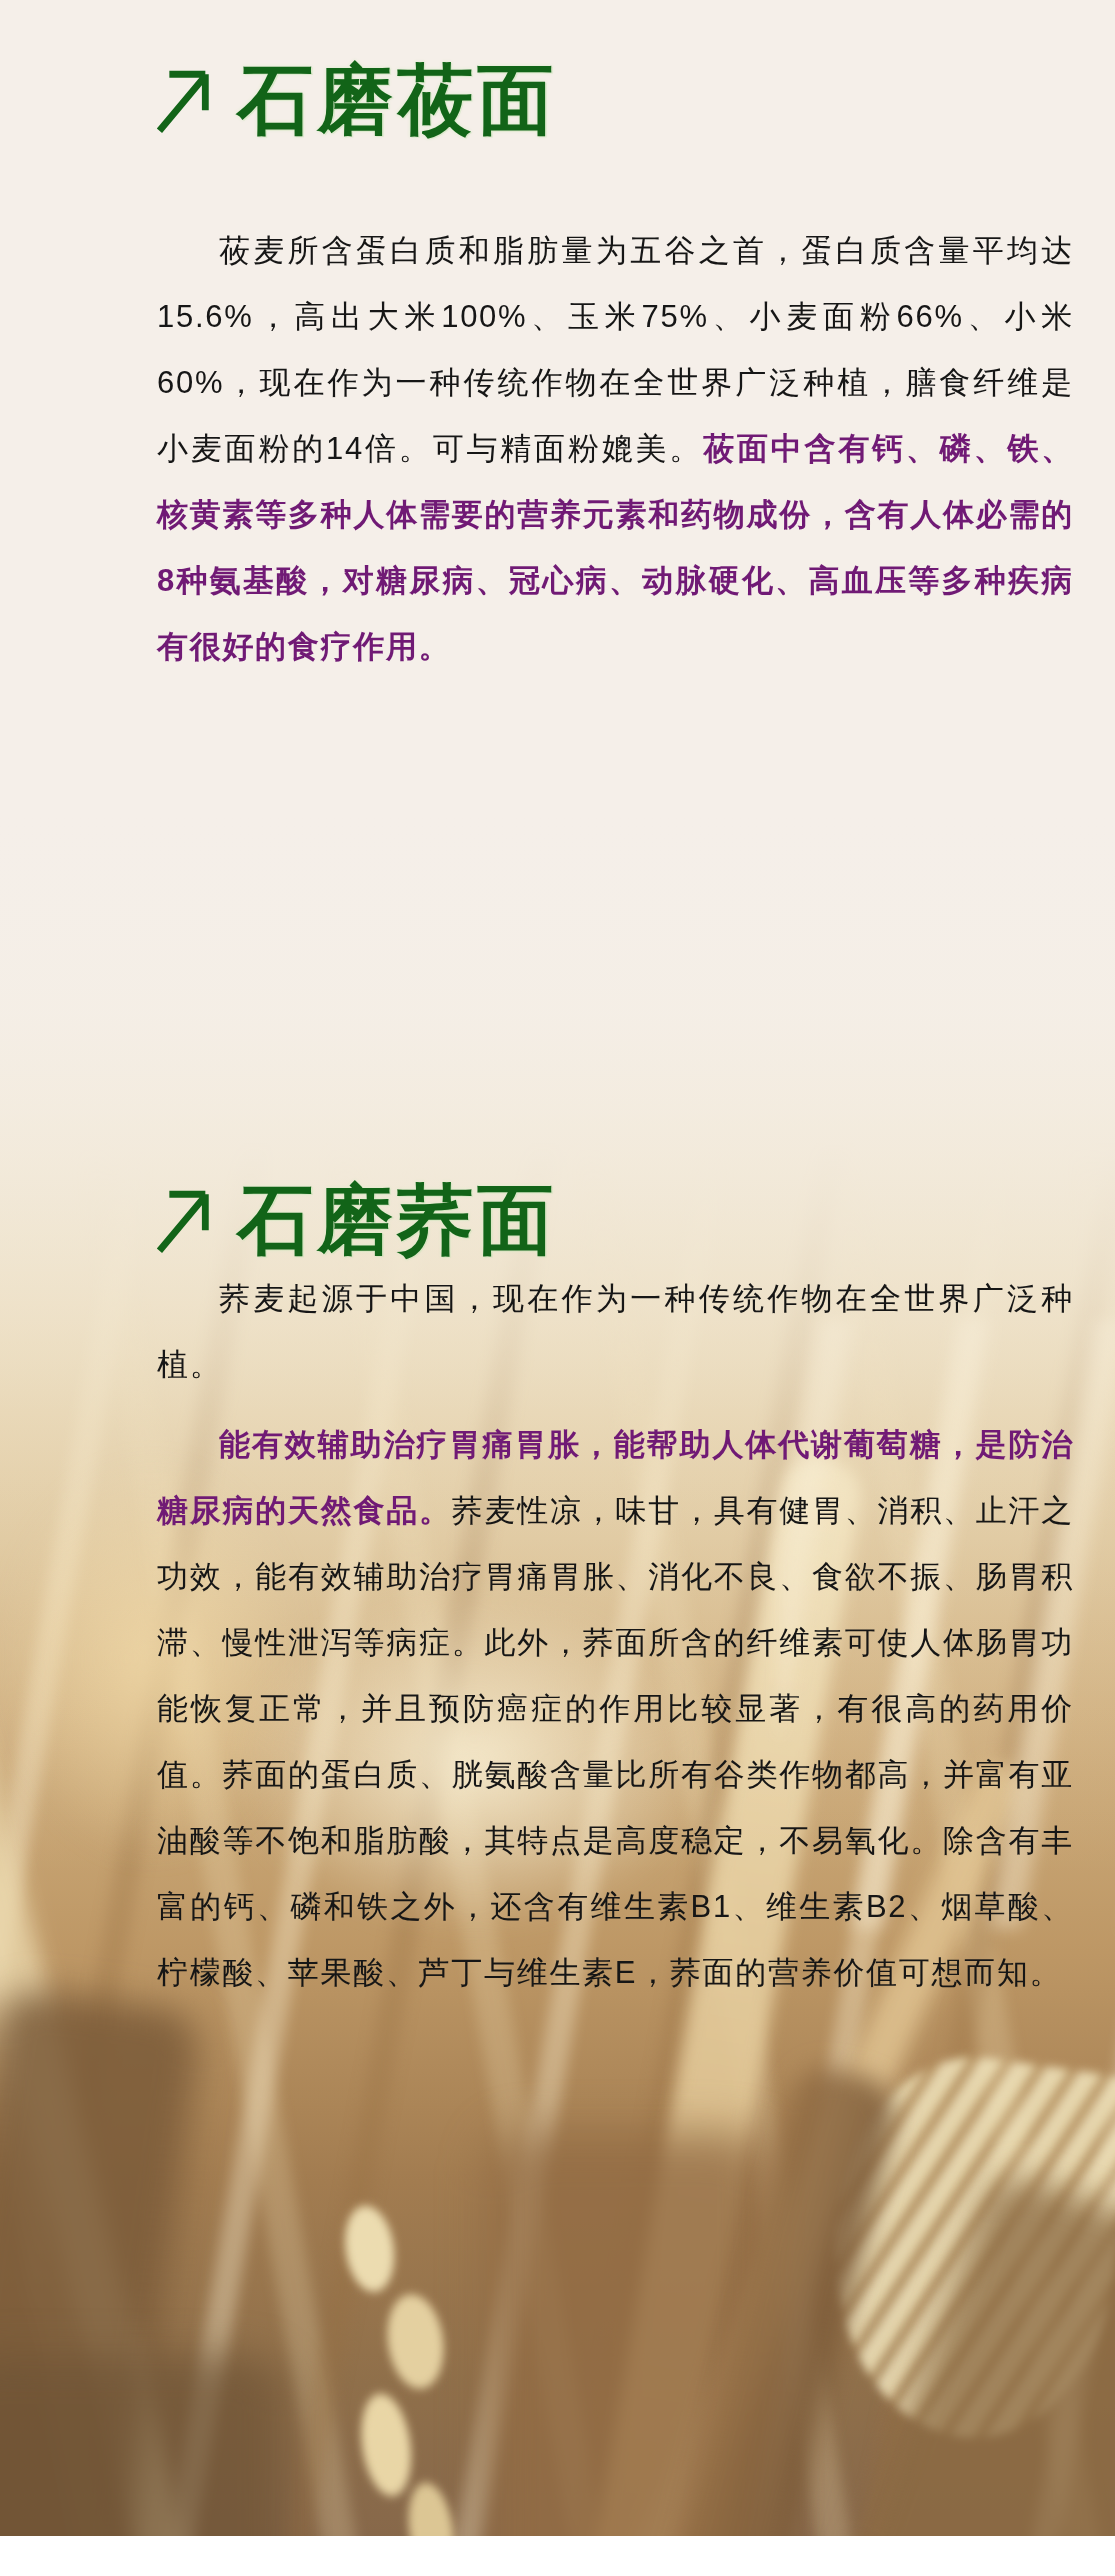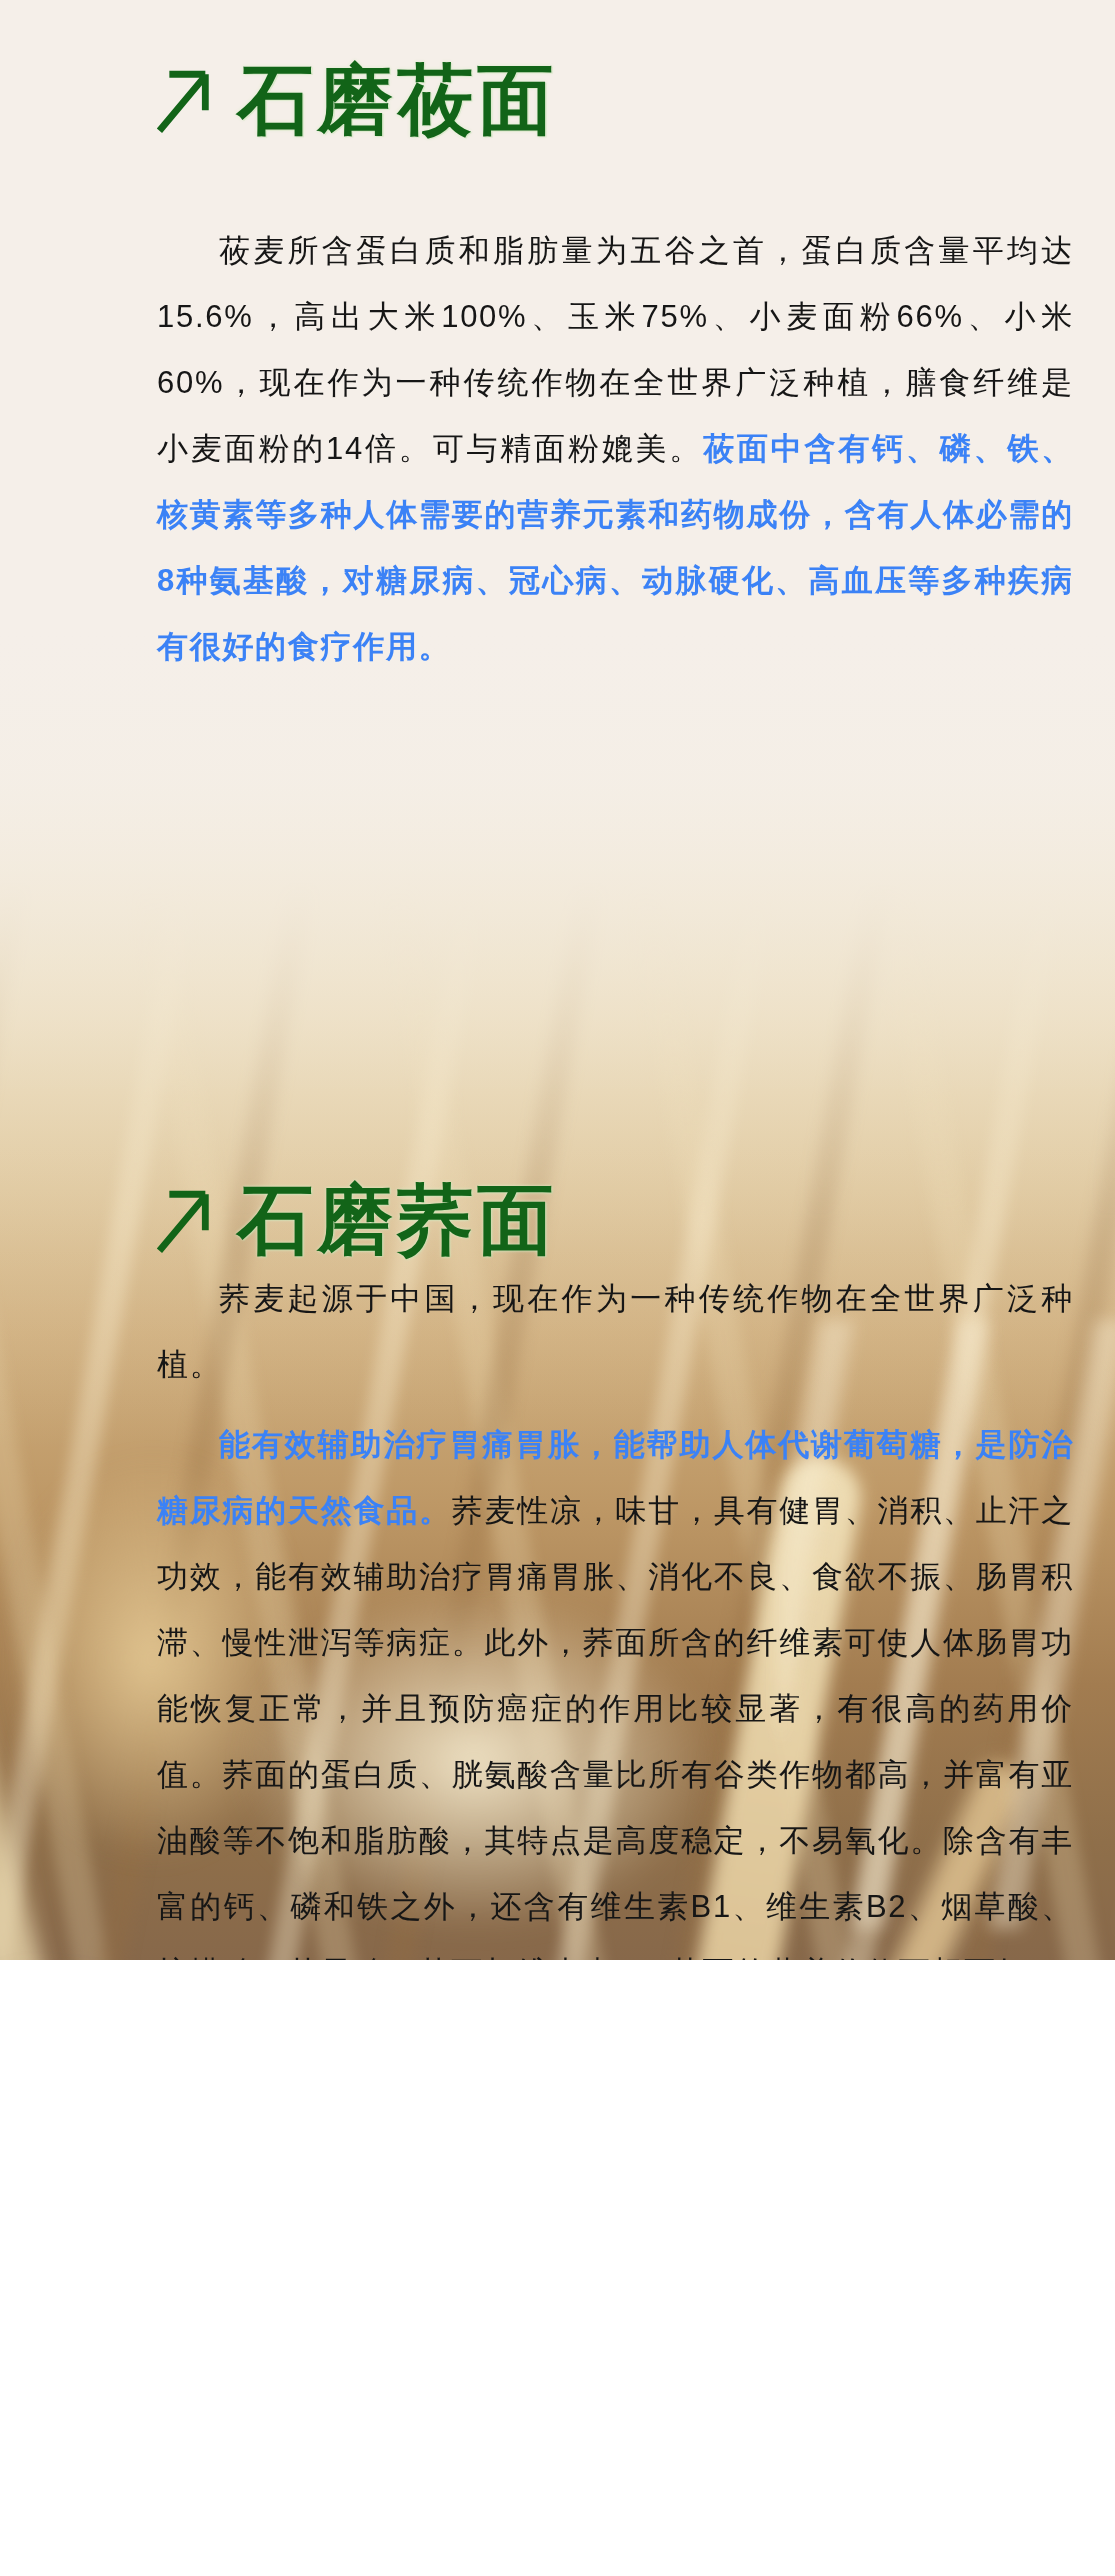--- a/index.html
+++ b/index.html
@@ -1,18 +1,18 @@
 <!DOCTYPE html>
 <html style="font-size:10.8px"><head>
 <meta charset="utf-8">
 <style>
   html,body{margin:0;padding:0;background:#ffffff;}
   .page{
     position:relative;
-    width:1116px;height:1960px;
+    width:1116px;height:2536px;
     overflow:hidden;
     font-family:"Liberation Sans","DejaVu Sans",sans-serif;
   }
 
   
   .photo{
     position:absolute;inset:0;z-index:0;
     background:linear-gradient(180deg,
       #f5efe9 0%, #f5efe9 30%,
       #f2ebdc 37%,
@@ -108,21 +108,21 @@
   .text-block{
     position:absolute;left:157px;width:917px;
     color:#161616;
     font-size:31px;line-height:66px;letter-spacing:1.7px;
     text-align:justify;
   }
   #text-1{top:218px;}
   #text-2{top:1266px;}
   .text-block p{margin:0;text-indent:2em;}
   .text-block p + p{margin-top:13.5px;}
-  .text-block b{font-weight:bold;color:#3b82f6;}
+  .text-block b{font-weight:bold;color:#701a75;}
 </style>
 </head>
 <body>
 
 <div class="page">
 
   <div class="photo">
     <div class="streaks"></div>
     <div class="shape s1"></div>
     <div class="shape s2"></div>

